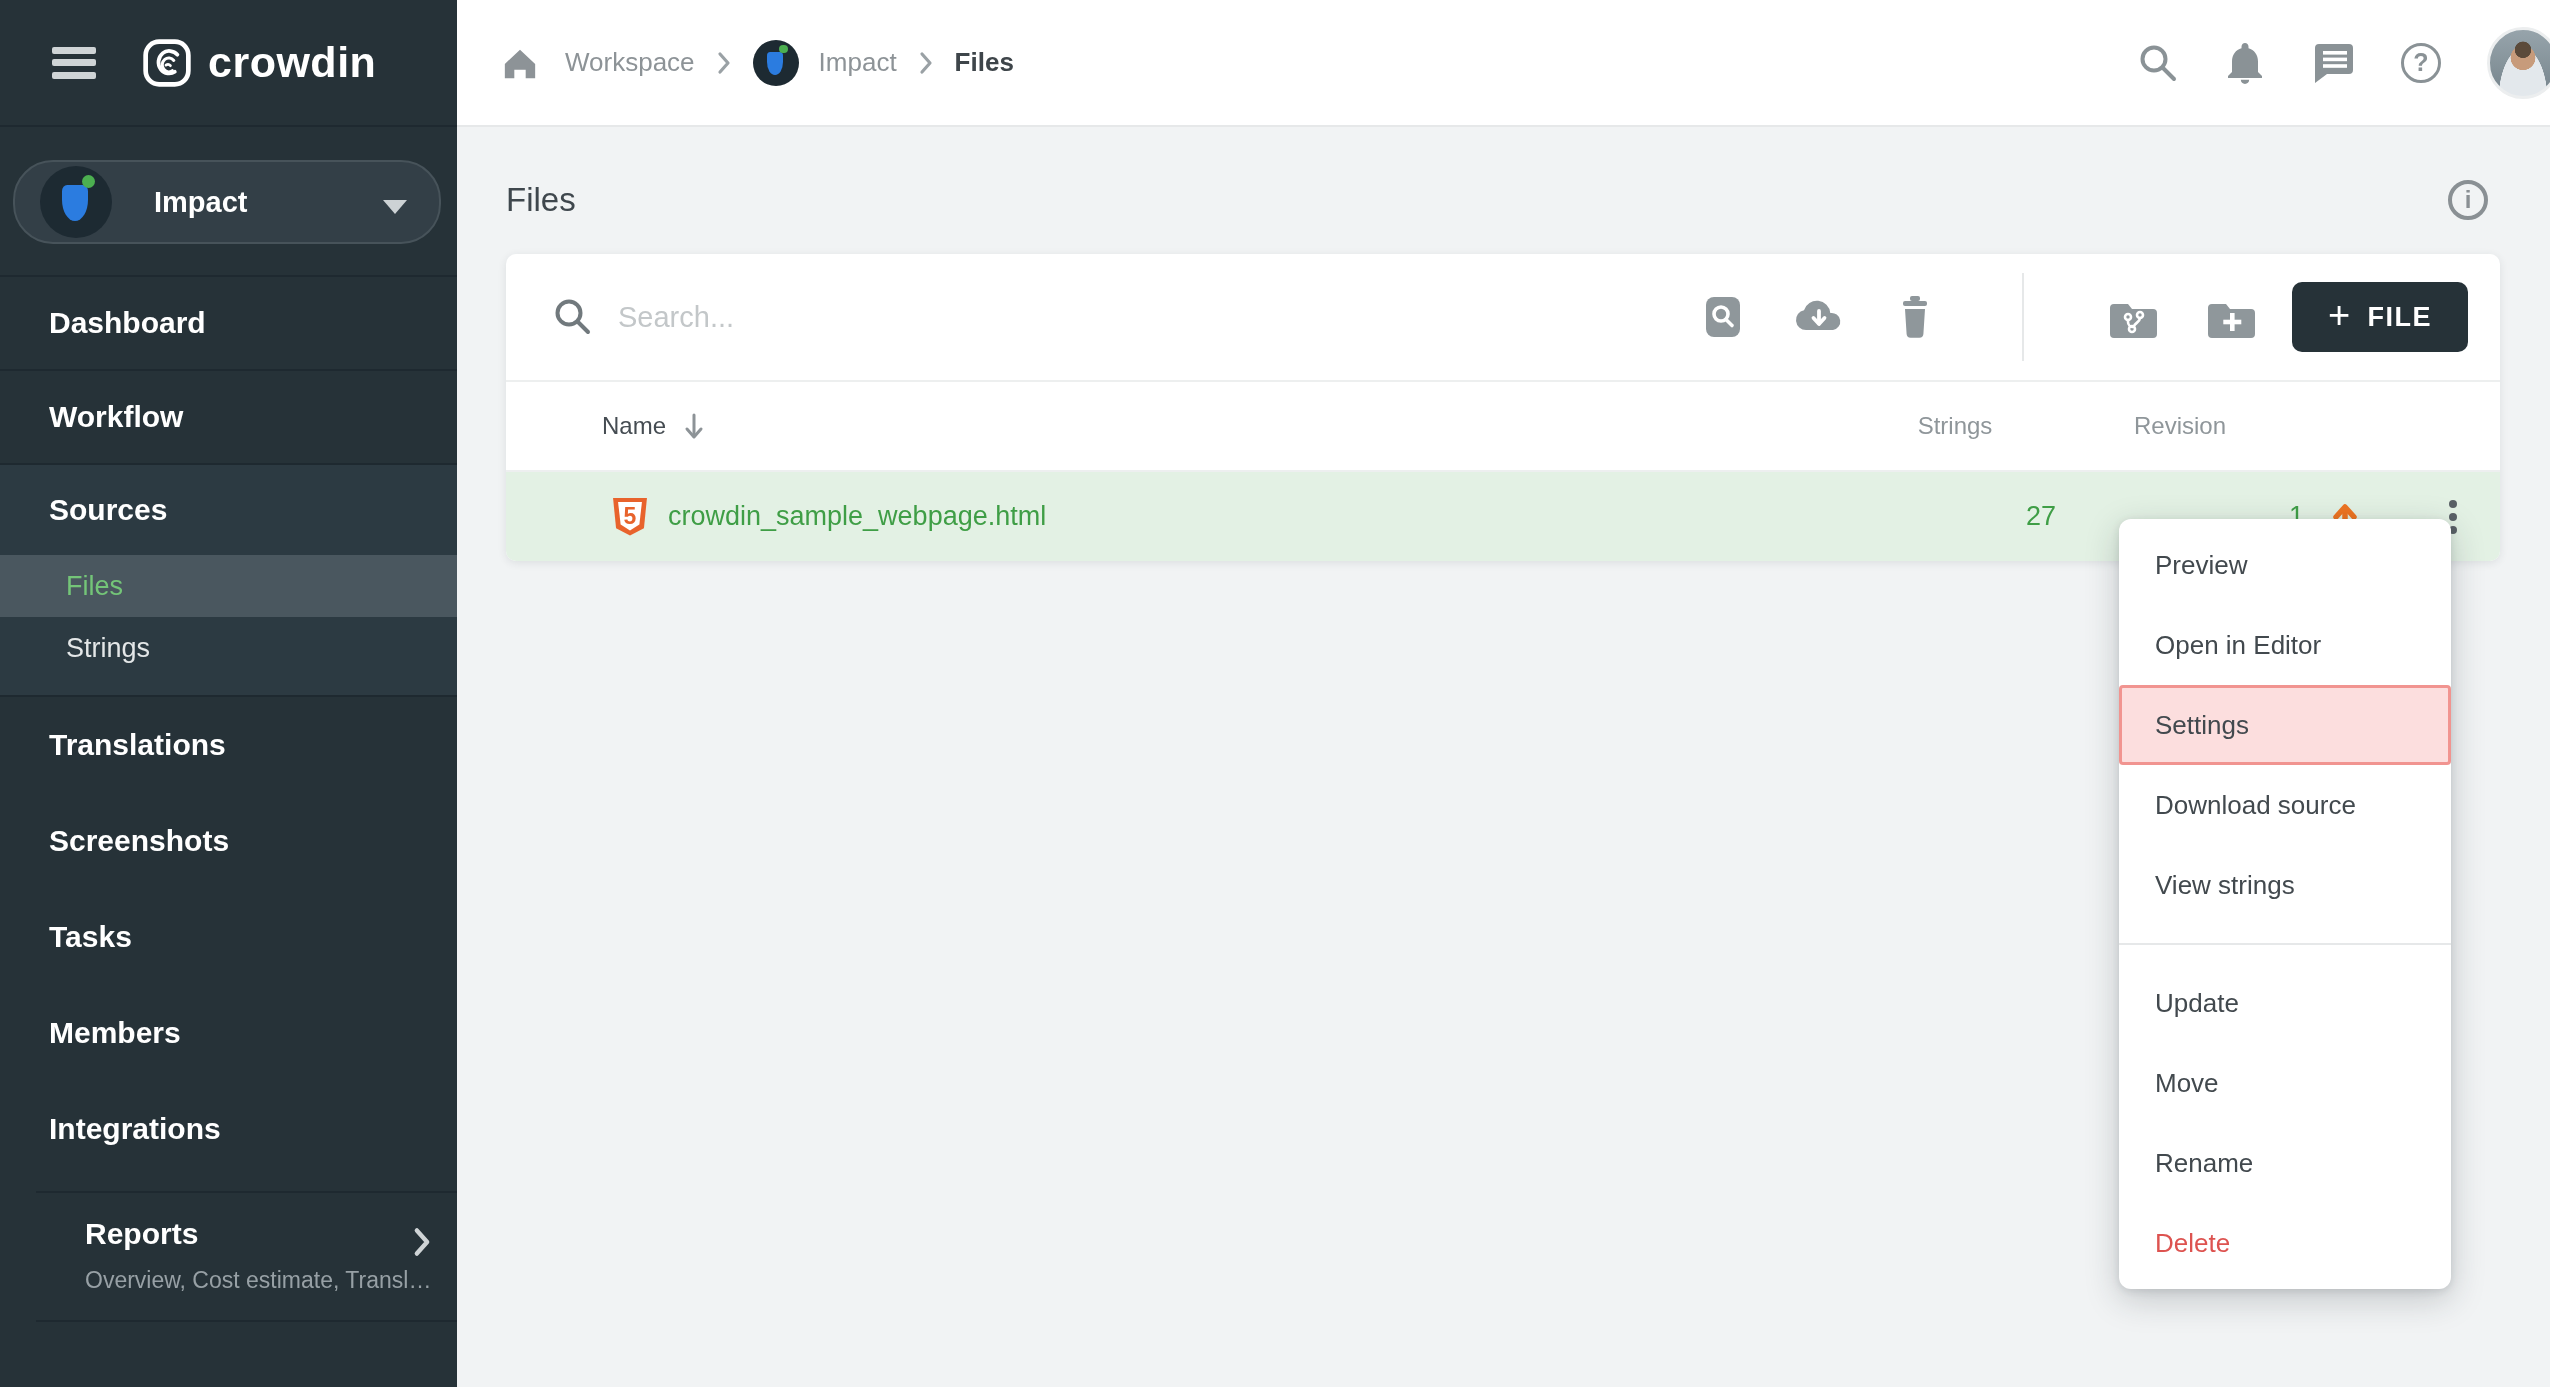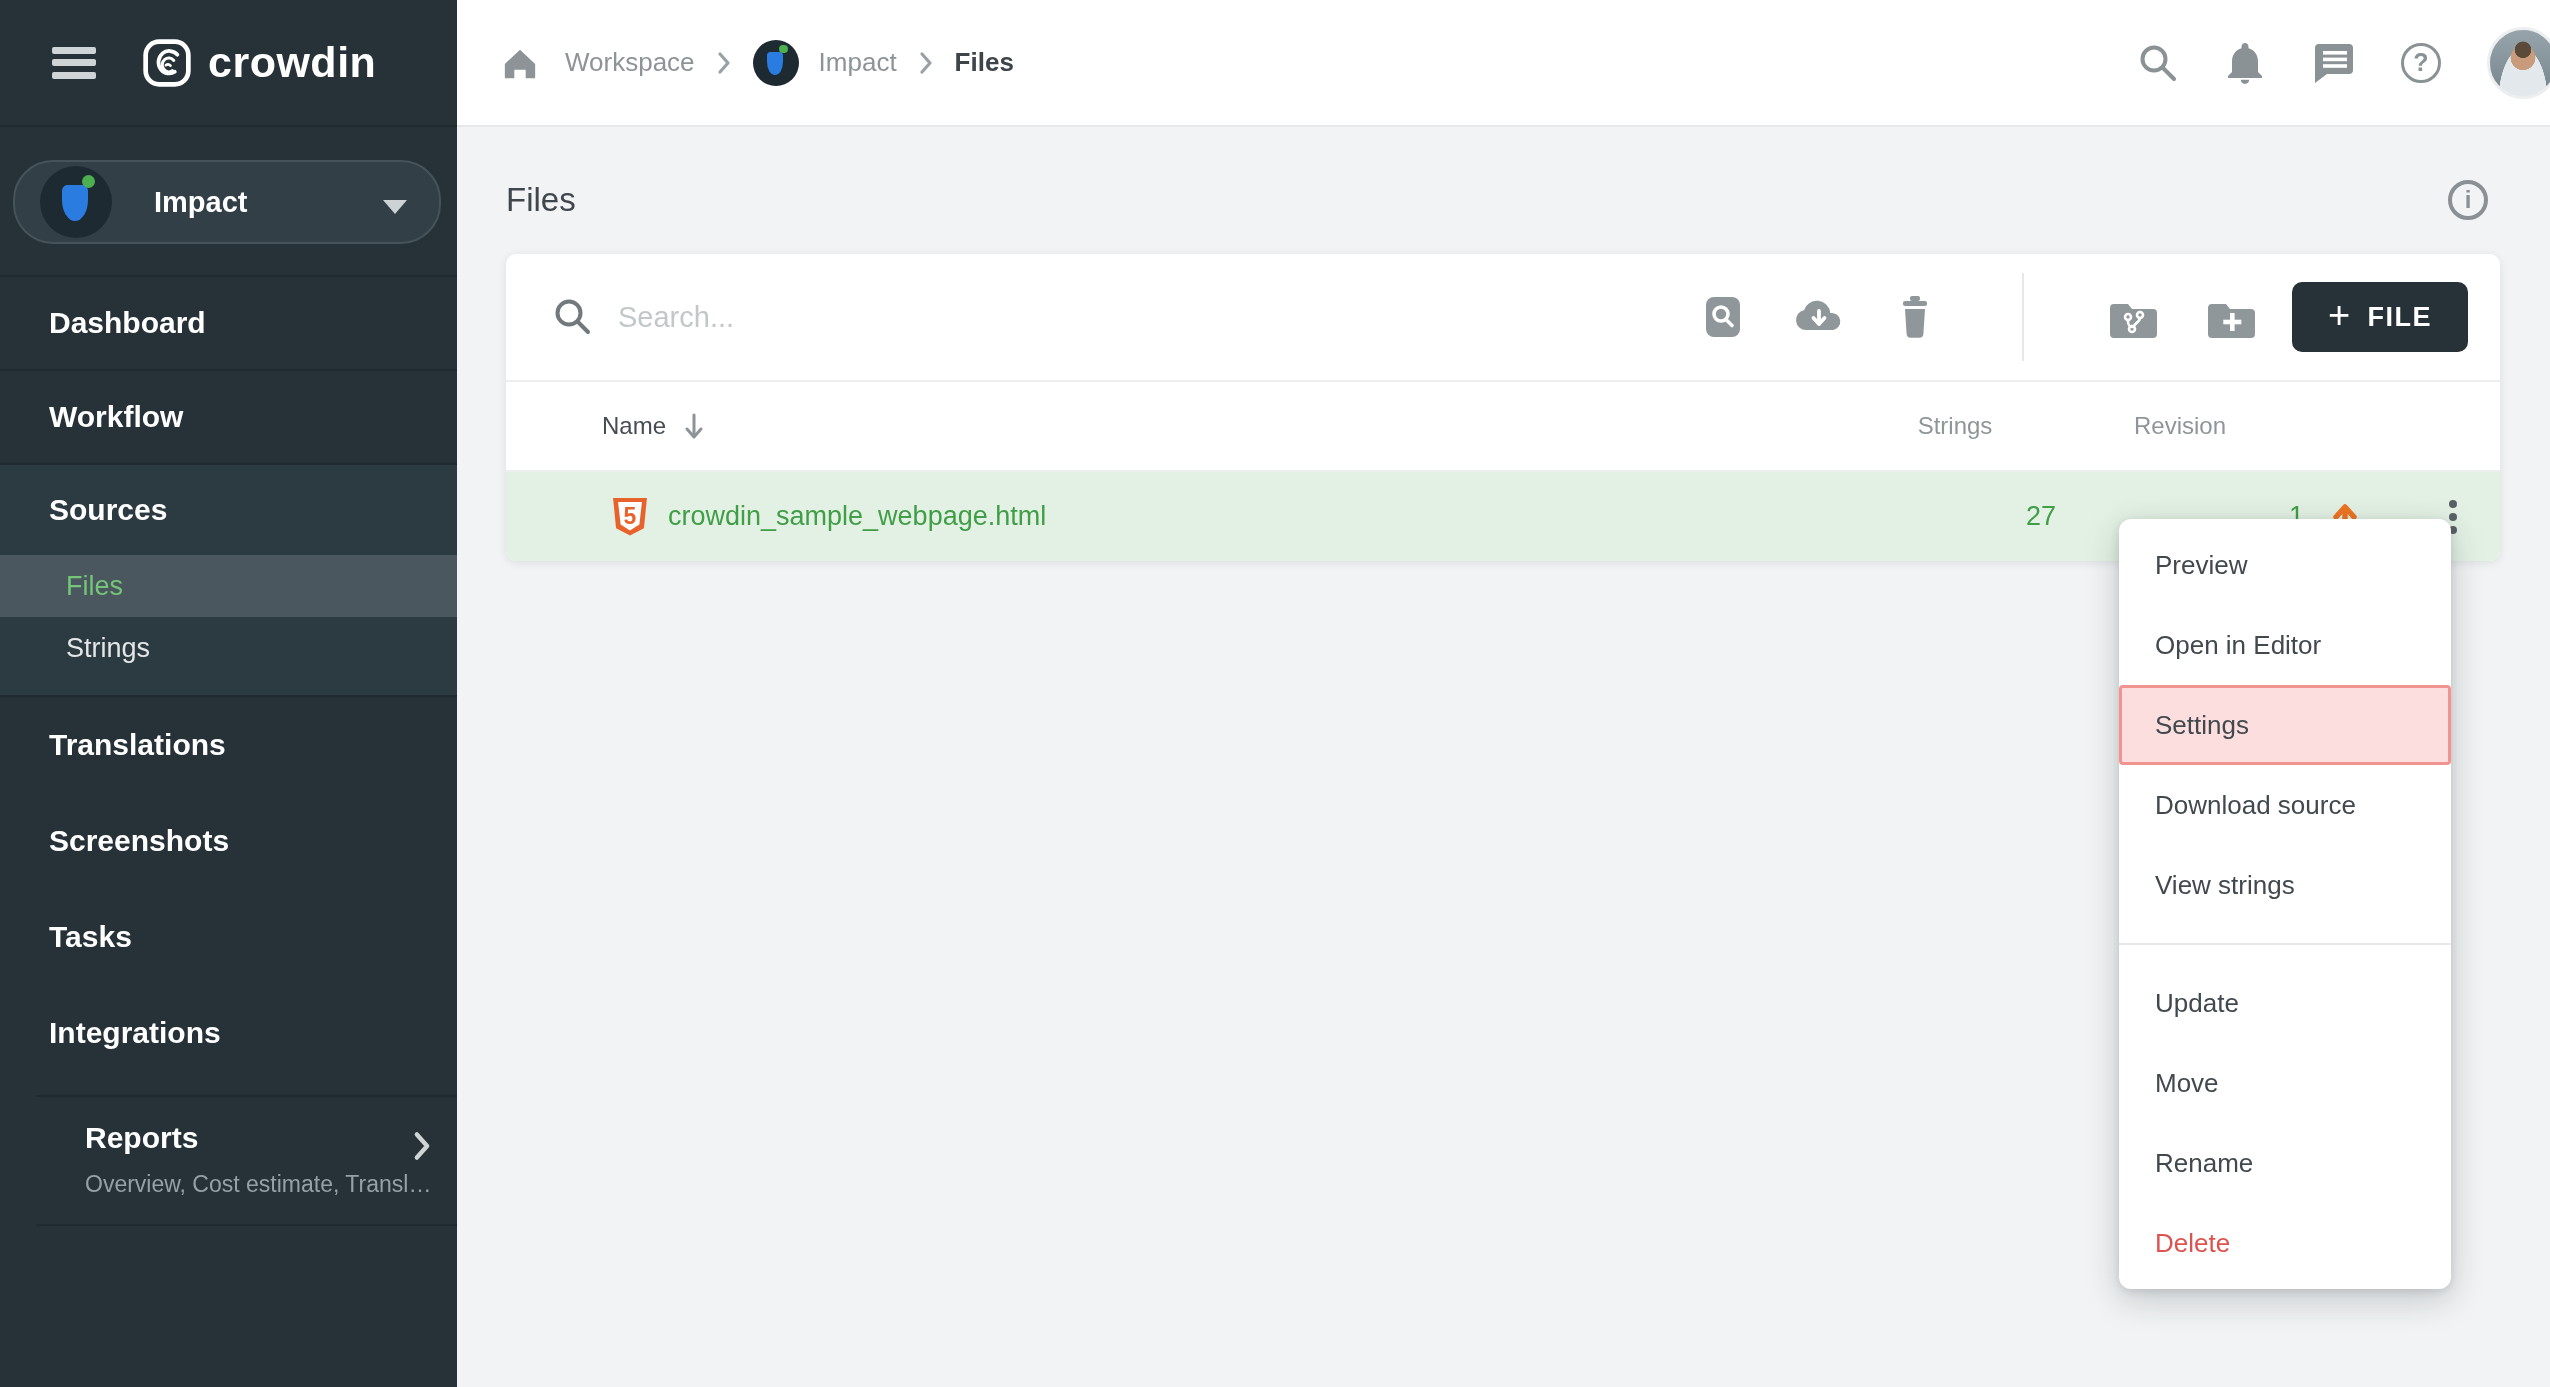--- a/index.html
+++ b/index.html
@@ -171,20 +171,21 @@
 
     <div class="sources-section">
       <div class="sources-label">Sources</div>
       <div class="sb-subitem active">Files</div>
       <div class="sb-subitem">Strings</div>
     </div>
 
     <div class="sb-item" style="height:96px">Translations</div>
     <div class="sb-item" style="height:96px">Screenshots</div>
     <div class="sb-item" style="height:96px">Tasks</div>
+    <div class="sb-item" style="height:96px">Members</div>
     <div class="sb-item" style="height:96px">Integrations</div>
 
     <div class="reports-block">
       <div class="reports-row">
         <span>Reports</span>
       </div>
       <span class="reports-chevron">
         <svg width="18" height="30" viewBox="0 0 14 22" fill="none" stroke="currentColor" stroke-width="3.4" stroke-linecap="round" stroke-linejoin="round">
             <polyline points="3 2 11 11 3 20"></polyline>
           </svg>

